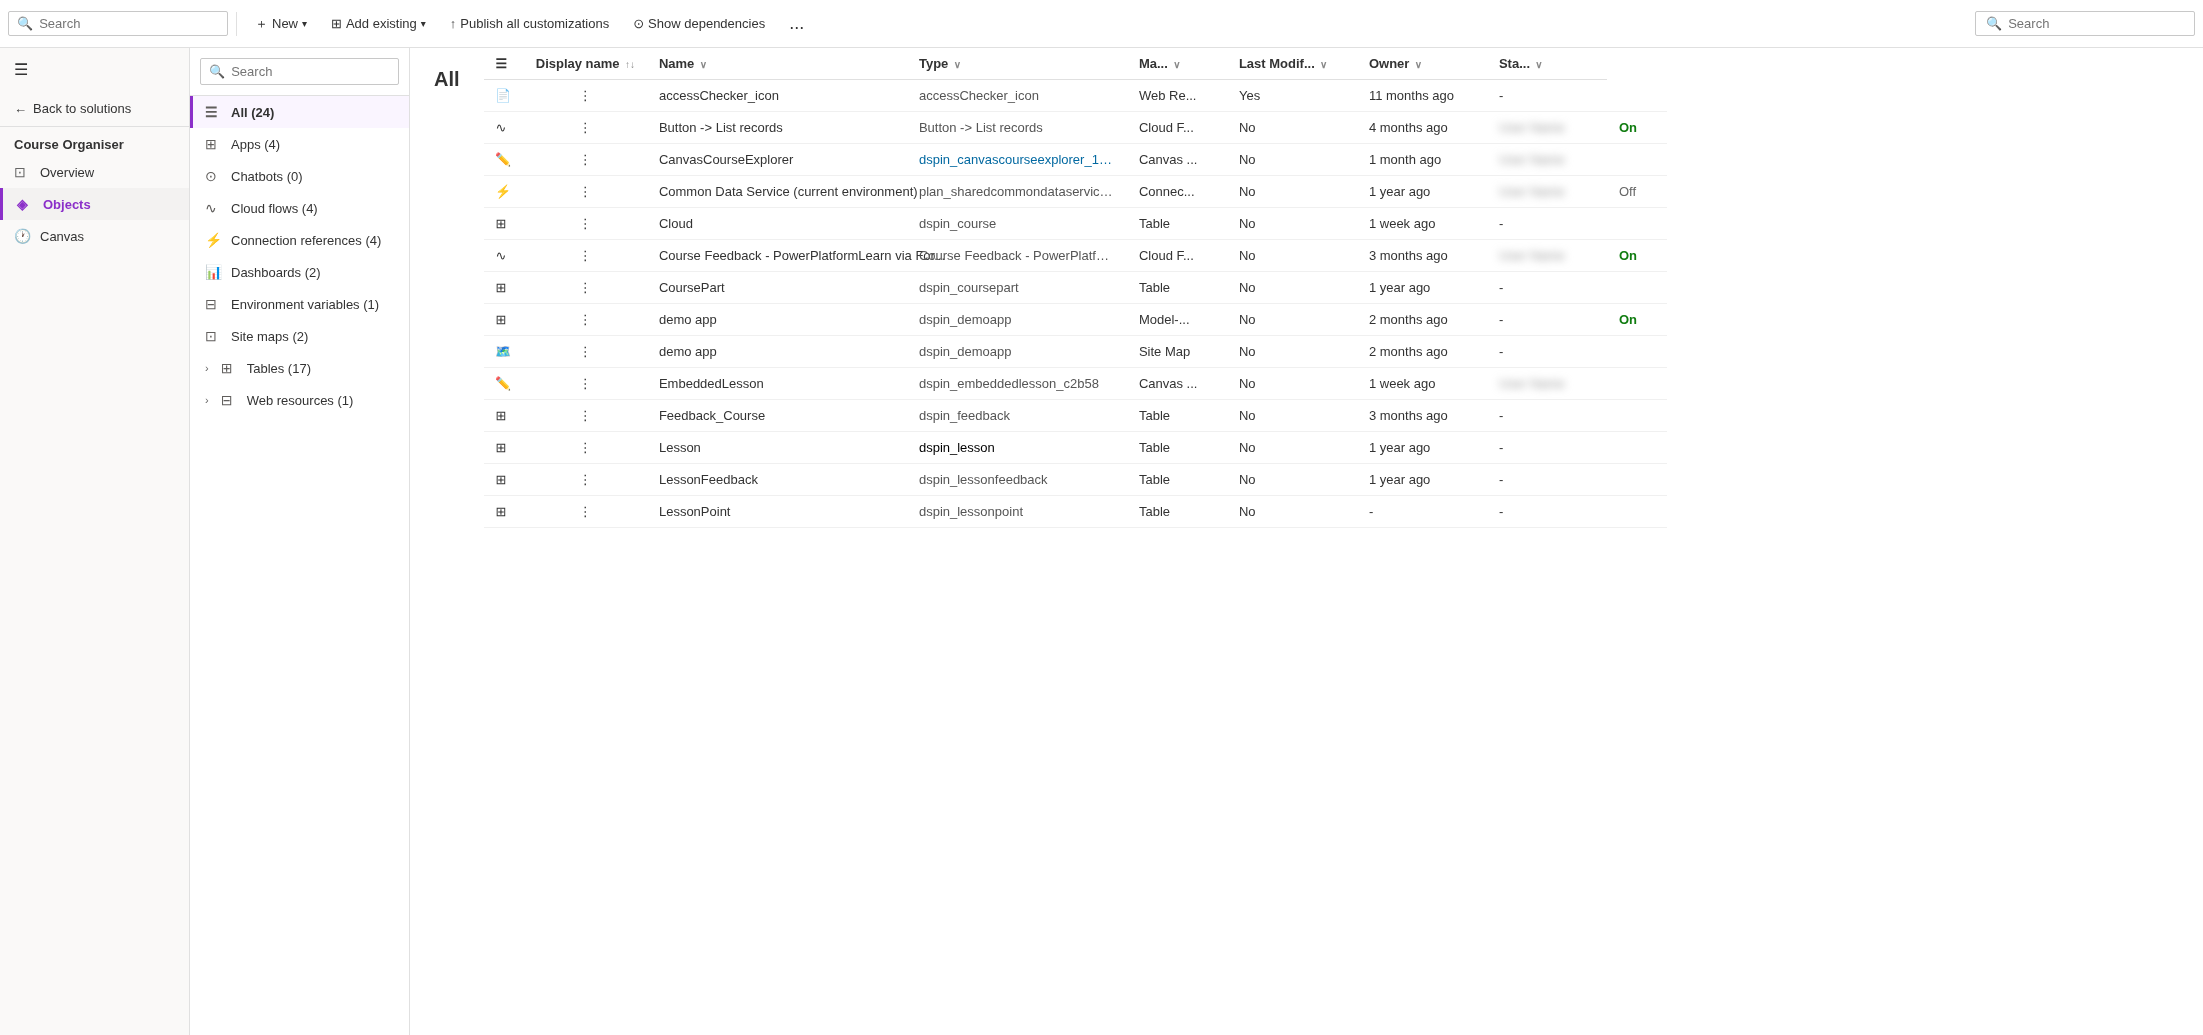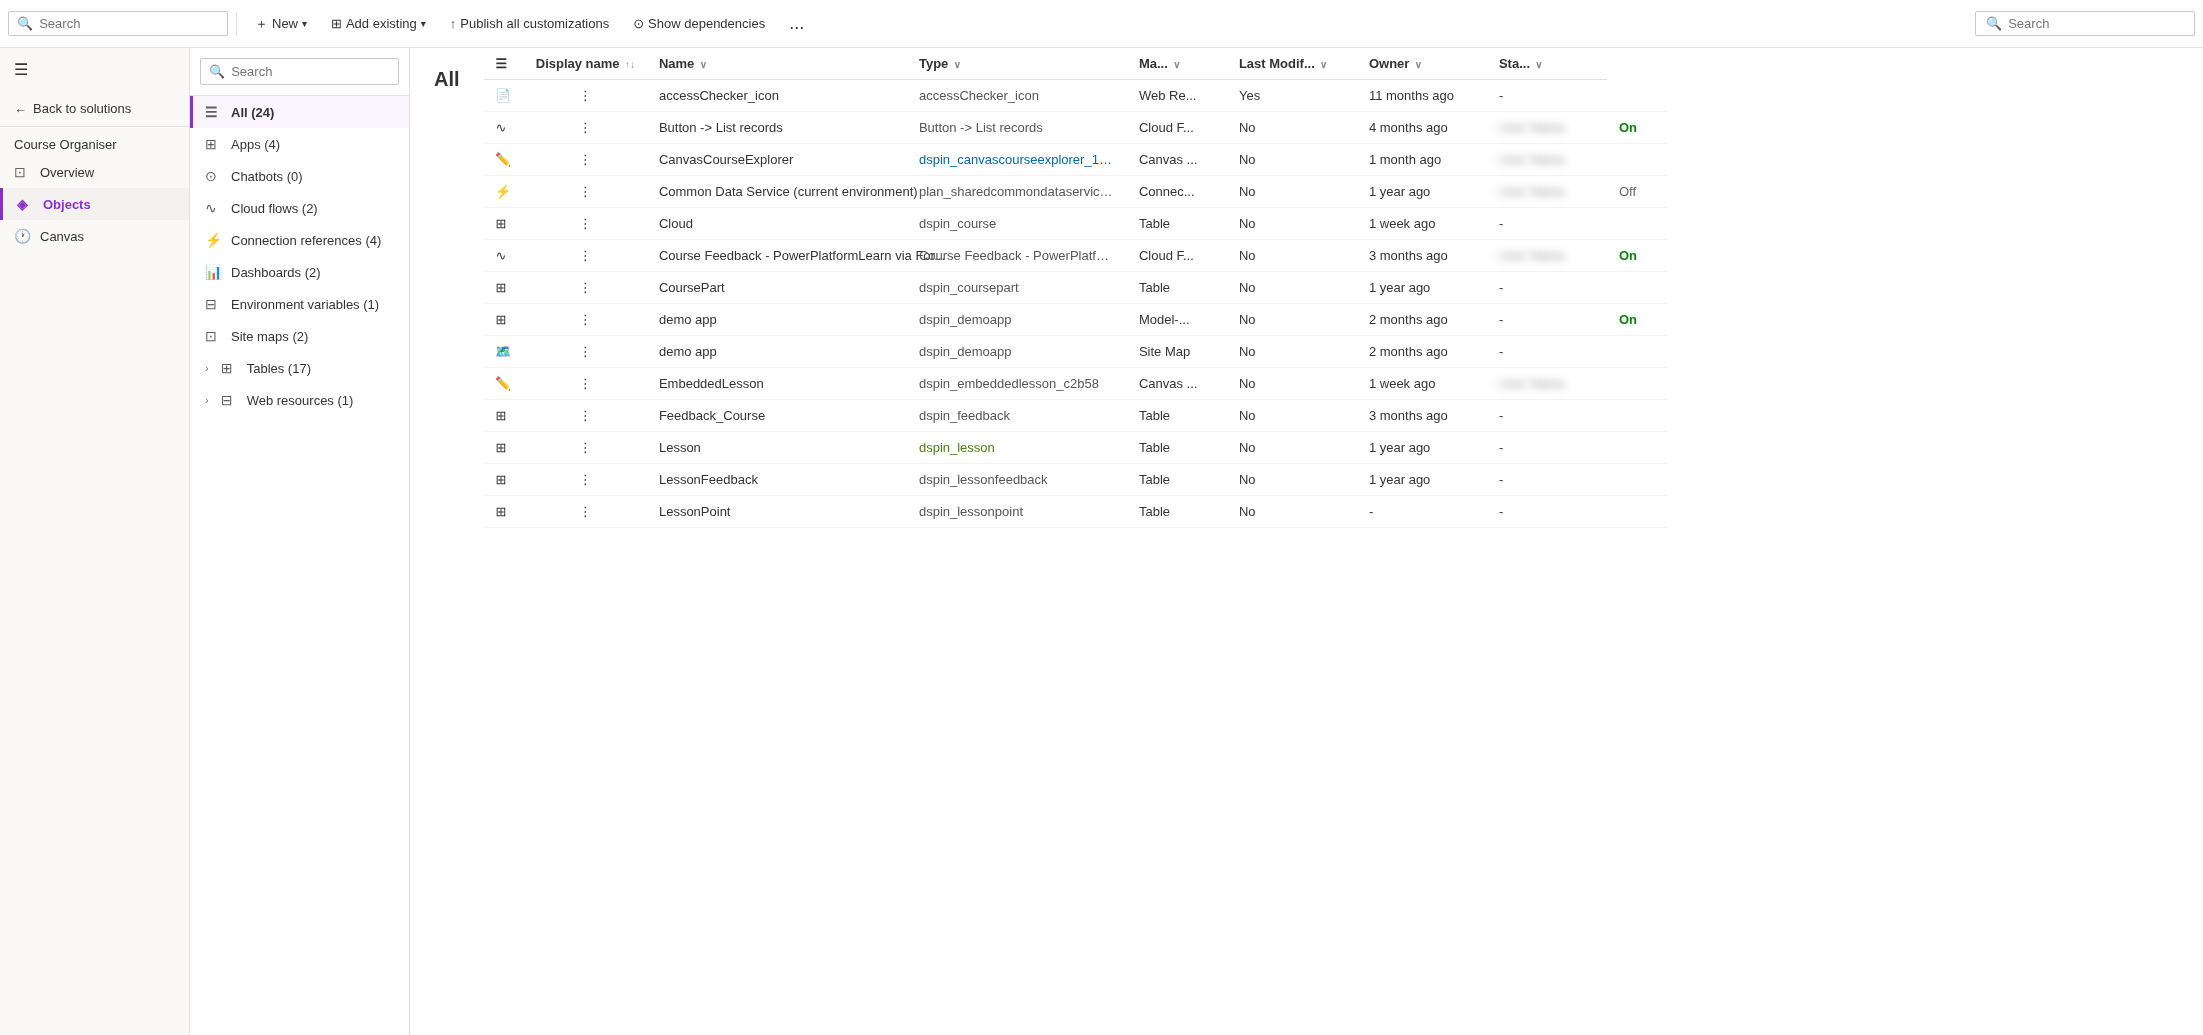--- a/index.html
+++ b/index.html
@@ -42,21 +42,21 @@
     }
     .sidebar-hamburger {
       padding: 12px 14px; cursor: pointer; font-size: 16px; color: #333;
     }
     .sidebar-back {
       display: flex; align-items: center; gap: 6px; padding: 10px 14px;
       cursor: pointer; color: #333; border-bottom: 1px solid #e0e0e0;
       font-size: 13px;
     }
     .sidebar-section-title {
-      padding: 10px 14px 4px; font-size: 13px; font-weight: 400; color: #333;
+      padding: 10px 14px 4px; font-size: 13px; font-weight: 700; color: #333;
     }
     .sidebar-item {
       display: flex; align-items: center; gap: 8px; padding: 8px 14px;
       cursor: pointer; color: #333; font-size: 13px;
     }
     .sidebar-item.active { background: #f3f2f1; font-weight: 600; color: #8b2fc9; border-left: 3px solid #8b2fc9; }
     .sidebar-item-icon { font-size: 14px; color: #666; width: 18px; }
     .sidebar-item.active .sidebar-item-icon { color: #8b2fc9; }
 
     
@@ -195,21 +195,21 @@
     <div class="nav-item">
       <span class="nav-item-icon">⊞</span>
       <span>Apps (4)</span>
     </div>
     <div class="nav-item">
       <span class="nav-item-icon">⊙</span>
       <span>Chatbots (0)</span>
     </div>
     <div class="nav-item">
       <span class="nav-item-icon">∿</span>
-      <span>Cloud flows (2)</span>
+      <span>Cloud flows (4)</span>
     </div>
     <div class="nav-item">
       <span class="nav-item-icon">⚡</span>
       <span>Connection references (4)</span>
     </div>
     <div class="nav-item">
       <span class="nav-item-icon">📊</span>
       <span>Dashboards (2)</span>
     </div>
     <div class="nav-item">
@@ -392,21 +392,21 @@
               <td class="col-type">Table</td>
               <td class="col-managed">No</td>
               <td class="col-modified">3 months ago</td>
               <td class="col-owner">-</td>
               <td class="col-status"></td>
             </tr>
             <tr>
               <td class="col-icon">⊞</td>
               <td class="col-more" style="cursor: pointer;">⋮</td>
               <td class="col-displayname" style="font-weight: 500;">Lesson</td>
-              <td class="col-name" style="color: #4d7c0f;">dspin_lesson</td>
+              <td class="col-name" style="color: #000000;">dspin_lesson</td>
               <td class="col-type">Table</td>
               <td class="col-managed">No</td>
               <td class="col-modified">1 year ago</td>
               <td class="col-owner">-</td>
               <td class="col-status"></td>
             </tr>
             <tr>
               <td class="col-icon">⊞</td>
               <td class="col-more" style="cursor: pointer;">⋮</td>
               <td class="col-displayname" style="font-weight: 500;">LessonFeedback</td>

